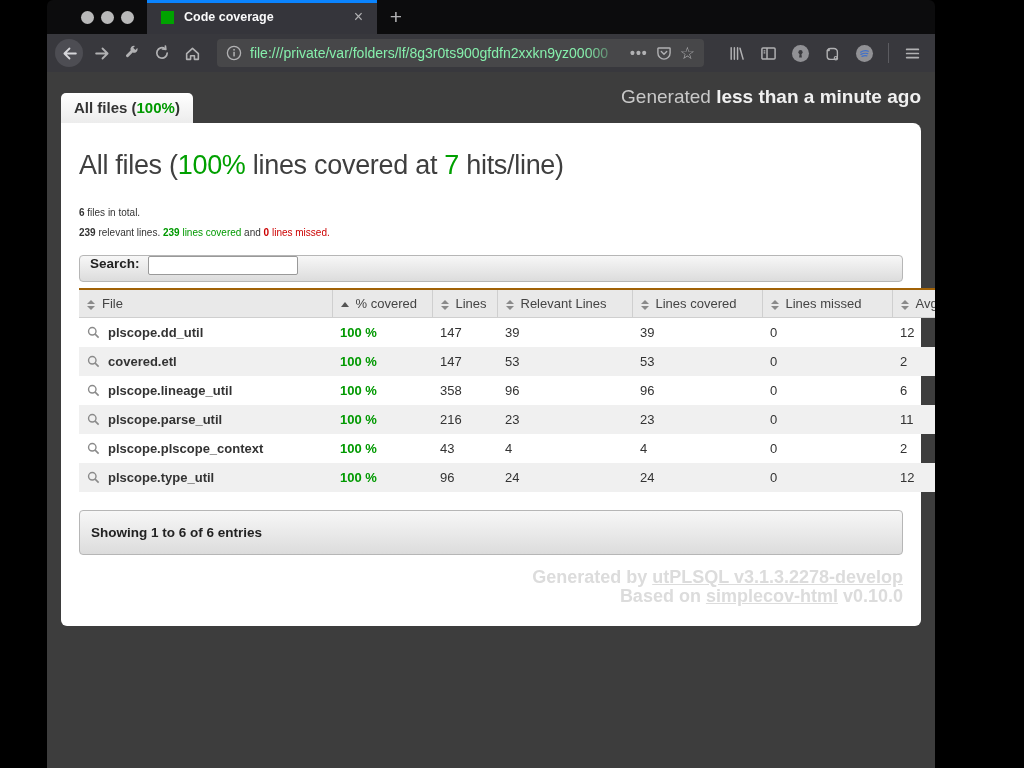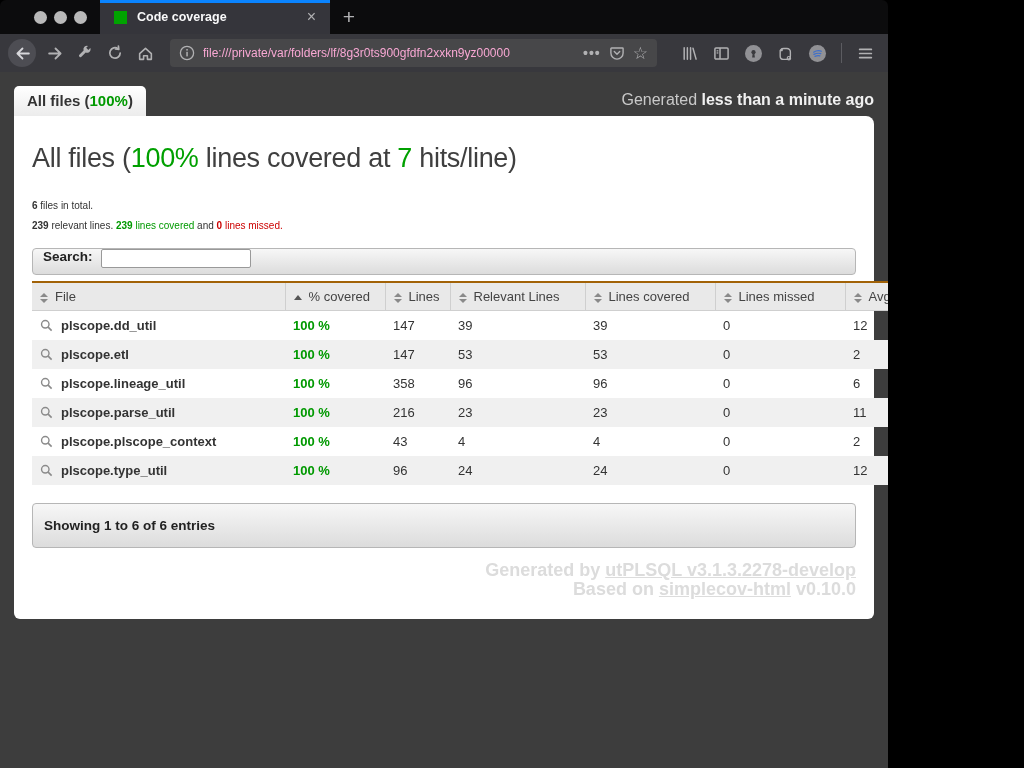--- a/index.html
+++ b/index.html
@@ -1,49 +1,49 @@
 <!DOCTYPE html>
 <html><head>
 <meta charset="utf-8">
 <style>
   * { box-sizing: border-box; margin: 0; padding: 0; }
   html,body { width:1024px; height:768px; }
   body { font-family:"Liberation Sans", sans-serif; background:#000; }
-  .window { width:888px; height:768px; border-radius:6px 6px 0 0; overflow:hidden; display:flex; flex-direction:column; }
+  .window { width:888px; height:768px; border-radius:6px 6px 0 0; overflow:hidden; display:flex; flex-direction:column;margin-left:47px; }
 
   
   .tabbar { height:34px; background:#0c0c0d; display:flex; align-items:stretch; flex:0 0 auto; }
   .traffic { width:100px; display:flex; align-items:center; gap:7px; padding-left:34px; }
   .traffic span { width:13px; height:13px; border-radius:50%; background:#b9b9b9; }
   .tab { width:230px; background:#35353b; position:relative; display:flex; align-items:center; padding:0 10px 0 14px; color:#f9f9fa; font-size:12.5px; font-weight:bold; }
   .tab::before { content:""; position:absolute; top:0; left:0; right:0; height:3px; background:#0a84ff; }
   .favicon { width:13px; height:13px; background:#00a300; margin-right:10px; flex:0 0 auto; }
   .tab-title { flex:1; white-space:nowrap; overflow:hidden; }
   .tab-close { color:#b1b1b3; font-size:16px; font-weight:normal; padding:0 4px; }
   .newtab { width:38px; display:flex; align-items:center; justify-content:center; color:#b1b1b3; font-size:21px; font-weight:normal; }
 
   
   .navbar { height:38px; background:#38383d; display:flex; align-items:center; padding:0 8px; flex:0 0 auto; }
   .nav-btn { width:30px; height:30px; display:flex; align-items:center; justify-content:center; flex:0 0 auto; }
   .nav-btn.circle { background:#4d4d53; border-radius:50%; width:28px; height:28px; margin-right:4px; }
   .urlbar { flex:1; height:28px; margin:0 10px; background:#474749; border-radius:4px; display:flex; align-items:center; padding:0 9px; gap:8px; min-width:0; }
-  .url-text { flex:1; color:#f9a8d4; font-size:12px; white-space:nowrap; overflow:hidden; position:relative; min-width:0; }
+  .url-text { flex:1; color:#86efac; font-size:14px; white-space:nowrap; overflow:hidden; position:relative; min-width:0; }
   .url-text::after { content:""; position:absolute; top:0; right:0; width:36px; height:100%; background:linear-gradient(90deg, rgba(71,71,73,0), #474749); }
   .url-dots { color:#b1b1b3; font-size:14px; letter-spacing:1px; font-weight:bold; }
   .glyph-btn { color:#b1b1b3; font-size:17px; line-height:1; }
   .right-icons { display:flex; align-items:center; gap:15px; padding:0 6px 0 14px; flex:0 0 auto; }
   .toolbar-sep { width:1px; height:20px; background:#5c5c61; }
   .ext-circle { width:17px; height:17px; border-radius:50%; background:#919195; position:relative; }
 
   
   .content { flex:1; background:#3d3d3d; padding:14px 14px 0; overflow:hidden; }
   .content-header { display:flex; justify-content:space-between; align-items:flex-end; }
   .files-tab { background:linear-gradient(#ffffff,#ececec); border-radius:5px 5px 0 0; padding:6px 13px 7px; font-size:15px; font-weight:bold; color:#333; }
   .files-tab .green { color:#090; }
-  .generated { color:#c9c9c9; font-size:16px; padding-bottom:7px; }
+  .generated { color:#c9c9c9; font-size:19px; padding-bottom:15px; }
   .generated b { color:#f0f0f0; }
 
   .card { background:#fff; border-radius:0 8px 6px 6px; padding:14px 18px 20px; }
   h1 { font-size:27px; font-weight:400; color:#3f3f3f; margin:10px 0 20px; line-height:36px; letter-spacing:-0.3px; }
   h1 .green { color:#00a000; }
   .stats { font-size:10px; color:#333; line-height:20px; margin-bottom:12px; }
   .stats .green { color:#090; }
   .stats .red { color:#c00; }
 
   .barbox { background:linear-gradient(#f7f7f7,#dcdcdc); border:1px solid #b6b6b6; border-radius:4px; font-size:13px; color:#222; }
@@ -221,21 +221,21 @@
             <td>147</td>
             <td>39</td>
             <td>39</td>
             <td>0</td>
             <td>12</td>
           </tr>
           <tr>
             <td class="fname"><svg width="13" height="13" viewBox="0 0 16 16">
                   <circle cx="6.5" cy="6.5" r="4.6" fill="none" stroke="#8a8a8a" stroke-width="1.7"></circle>
                   <line x1="10" y1="10" x2="14.3" y2="14.3" stroke="#8a8a8a" stroke-width="1.9"></line>
-                </svg><span>plscope.etl</span></td>
+                </svg><span>covered.etl</span></td>
             <td class="pct">100 %</td>
             <td>147</td>
             <td>53</td>
             <td>53</td>
             <td>0</td>
             <td>2</td>
           </tr>
           <tr>
             <td class="fname"><svg width="13" height="13" viewBox="0 0 16 16">
                   <circle cx="6.5" cy="6.5" r="4.6" fill="none" stroke="#8a8a8a" stroke-width="1.7"></circle>

